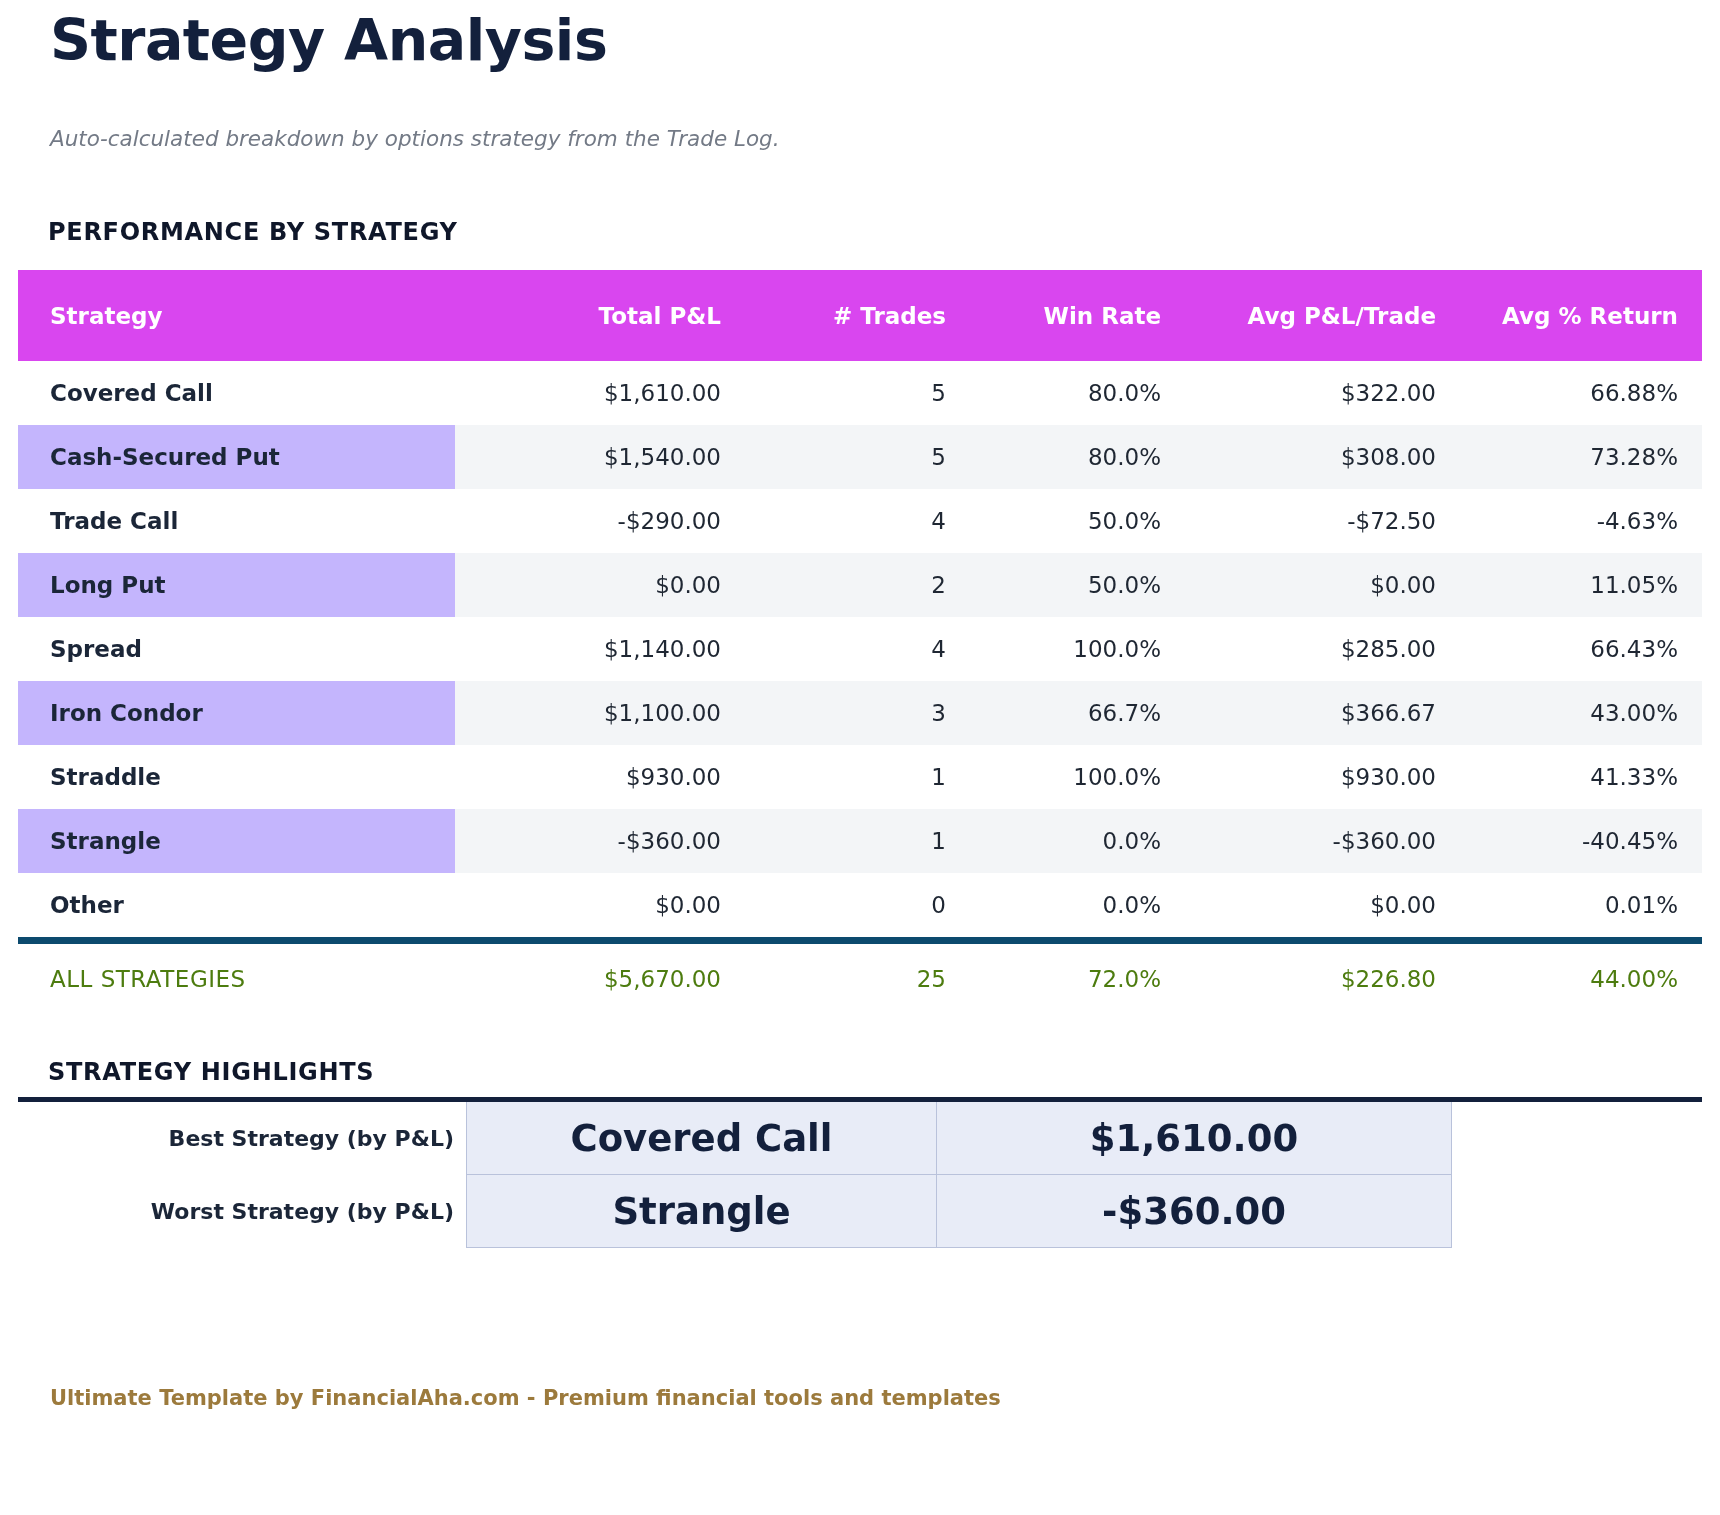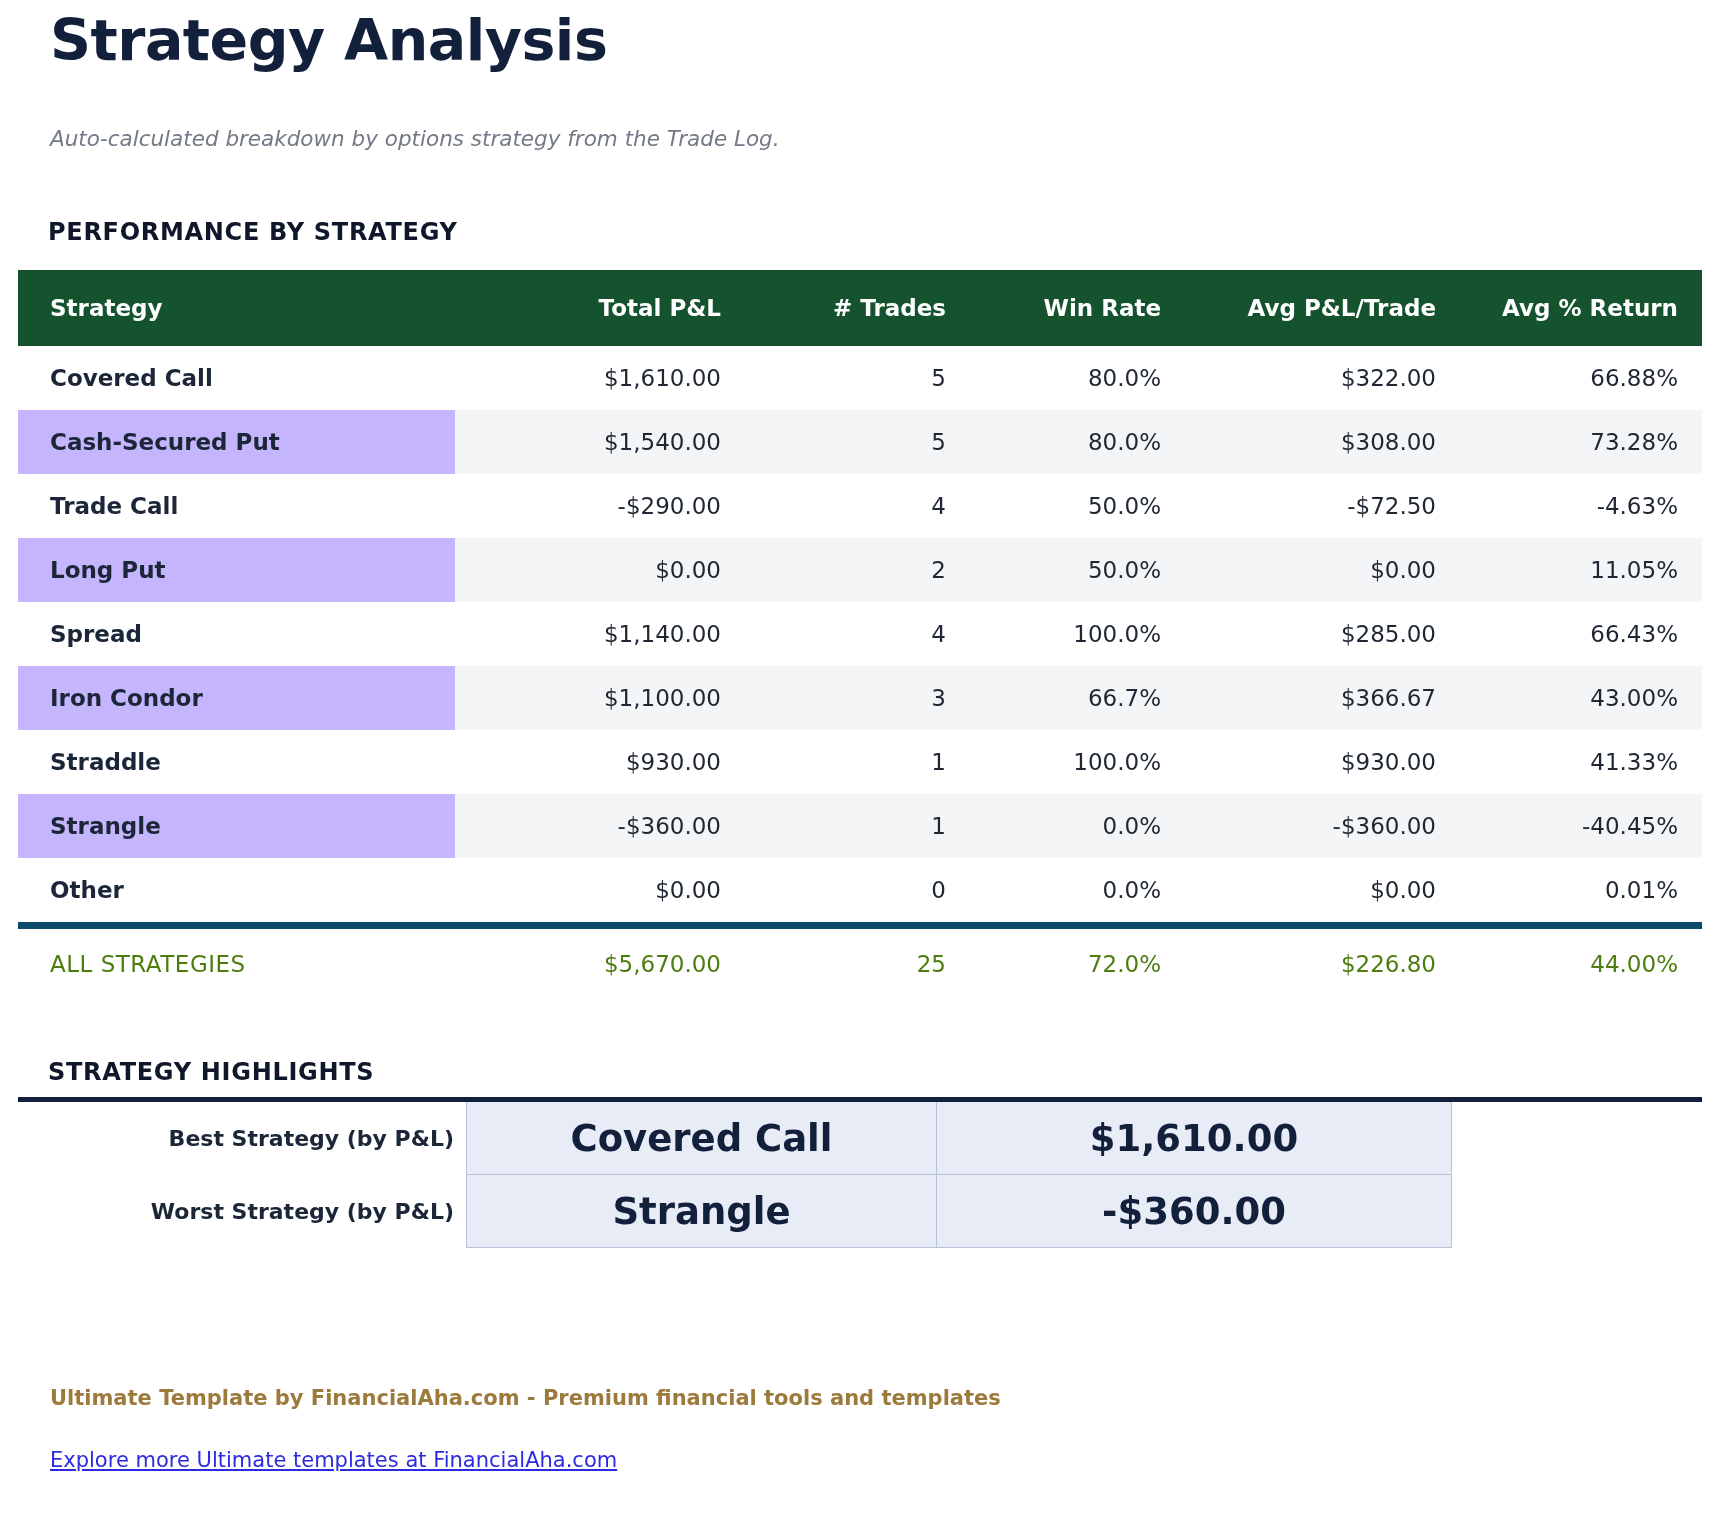--- a/index.html
+++ b/index.html
@@ -64,25 +64,25 @@
     left: 18px;
     top: 270px;
     width: 1684px;
   }
   table.perf {
     border-collapse: collapse;
     width: 1684px;
     table-layout: fixed;
   }
   table.perf thead th {
-    background: #14532d;
+    background: #d946ef;
     color: #ffffff;
     font-size: 23px;
     font-weight: bold;
-    height: 76px;
+    height: 91px;
     padding: 0 24px;
     vertical-align: middle;
     white-space: nowrap;
   }
   table.perf thead th.col-strategy { text-align: left; padding-left: 32px; }
   table.perf thead th.num { text-align: right; }
 
   table.perf tbody td {
     font-size: 23px;
     height: 64px;
@@ -327,15 +327,14 @@
           <td class="hl-label">Worst Strategy (by P&amp;L)</td>
           <td class="hl-name">Strangle</td>
           <td class="hl-value">-$360.00</td>
           <td class="hl-pad"></td>
         </tr>
       </tbody>
     </table>
   </div>
 
   <div class="footer-note">Ultimate Template by FinancialAha.com - Premium financial tools and templates</div>
-  <a class="footer-link" href="#">Explore more Ultimate templates at FinancialAha.com</a>
 
 </div>
 
 </body></html>

